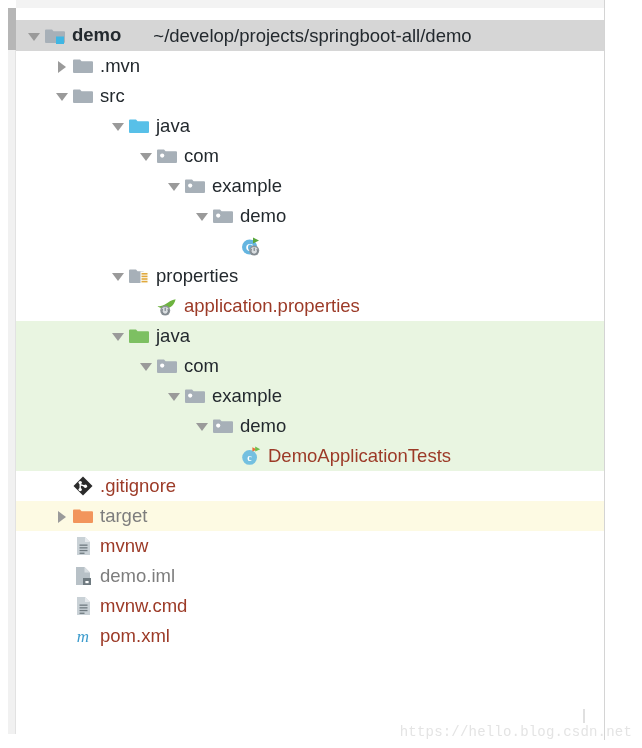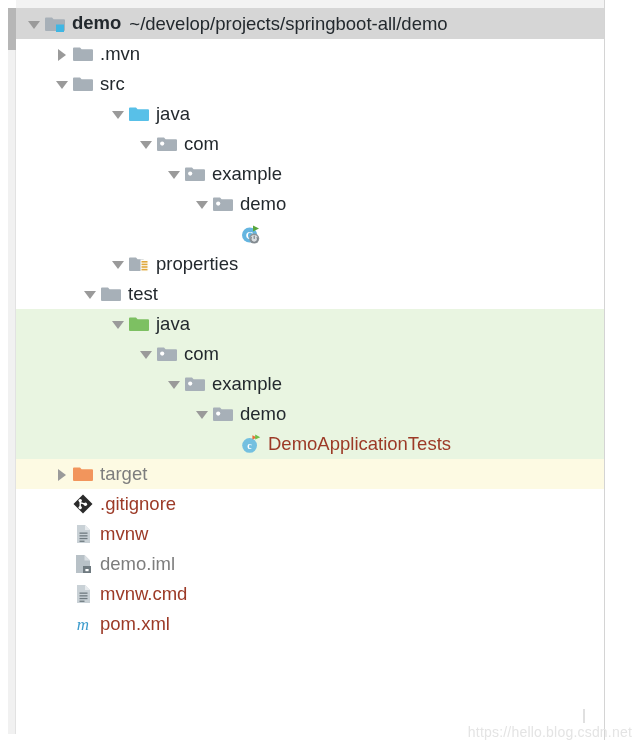--- a/index.html
+++ b/index.html
@@ -42,21 +42,21 @@
   .top-strip {
     position: absolute;
     left: 16px; top: 0;
     width: 588px; height: 8px;
     background: #f3f3f3;
   }
 
   
   .tree {
     position: absolute;
-    left: 16px; top: 8px;
+    left: 16px; top: 20px;
     width: 588px;
   }
   .row {
     position: relative;
     height: 30px;
     display: flex;
     align-items: center;
     white-space: nowrap;
     font-size: 18.5px;
     color: #2b2b2b;
@@ -97,33 +97,33 @@
   .icon svg { display: block; }
 
   .label { line-height: 1; }
   .label.bold { font-weight: bold; }
   .c-dark   { color: #23292e; }
   .c-grey   { color: #7d7d7d; }
   .c-rust   { color: #9c3a27; }
   .c-path   { color: #23292e; font-weight: normal; }
 
   .path {
-    margin-left: 8px;
+    margin-left: 32px;
     font-size: 18.5px;
     color: #23292e;
   }
 
   
   .watermark {
     position: absolute;
     right: 10px; bottom: 8px;
     font-size: 14px;
     color: #e4e4e4;
     letter-spacing: .2px;
-    font-family: Liberation Sans, sans-serif;
+    font-family: Liberation Mono, monospace;
   }
   .wm-caret {
     position: absolute;
     right: 57px; bottom: 25px;
     width: 2px; height: 14px;
     background: #e0e0e0;
   }
 </style>
 </head>
 <body>
@@ -237,28 +237,32 @@
             <rect x="12.5" y="6.5" width="8" height="12" fill="#fdfdfa"></rect>
             <rect x="13.5" y="8" width="6" height="1.6" fill="#e0a93c"></rect>
             <rect x="13.5" y="10.6" width="6" height="1.6" fill="#e0a93c"></rect>
             <rect x="13.5" y="13.2" width="6" height="1.6" fill="#e0a93c"></rect>
             <rect x="13.5" y="15.8" width="6" height="1.6" fill="#e0a93c"></rect>
           </svg>
         </span>
         <span class="label c-dark">properties</span>
       </div>
       <div class="row">
-        <span style="display:inline-block;width:66px;flex:0 0 66px"></span>
-        <span class="twisty expanded"></span>
-        <span class="icon">
-          <svg width="22" height="22" viewBox="0 0 22 22">
-            <path d="M1 5.5a1 1 0 0 1 1-1h6l1.6 1.8H20a1 1 0 0 1 1 1V17a1 1 0 0 1-1 1H2a1 1 0 0 1-1-1z" fill="#a7b0b8"></path>
-          </svg>
-        </span>
-        <span class="label c-dark">test</span>
+        <span style="display:inline-block;width:122px;flex:0 0 122px"></span>
+        <span class="twisty none"></span>
+        <span class="icon">
+          <svg width="22" height="22" viewBox="0 0 22 22">
+            <path d="M19.6 4.2c-1.4 6.8-6.4 9.3-11.2 9.3-3.2 0-5.6-1-6.9-2.4 2.6.6 6.1-.5 8.6-2.3 2.6-1.9 5.4-4 9.5-4.6z" fill="#6db33f"></path>
+            <circle cx="9.2" cy="15.6" r="5" fill="#8d9499"></circle>
+            <circle cx="9.2" cy="15.6" r="3.6" fill="#d9dde0"></circle>
+            <rect x="8.6" y="12.6" width="1.2" height="3.4" rx=".5" fill="#7e868c"></rect>
+            <path d="M6.6 14.2a3.2 3.2 0 1 0 5.2 0" stroke="#7e868c" stroke-width="1.2" fill="none"></path>
+          </svg>
+        </span>
+        <span class="label c-rust">application.properties</span>
       </div>
       <div class="row bg-green">
         <span style="display:inline-block;width:94px;flex:0 0 94px"></span>
         <span class="twisty expanded"></span>
         <span class="icon">
           <svg width="22" height="22" viewBox="0 0 22 22">
             <path d="M1 5.5a1 1 0 0 1 1-1h6l1.6 1.8H20a1 1 0 0 1 1 1V17a1 1 0 0 1-1 1H2a1 1 0 0 1-1-1z" fill="#7dc062"></path>
           </svg>
         </span>
         <span class="label c-dark">java</span>
@@ -301,44 +305,44 @@
         <span class="twisty none"></span>
         <span class="icon">
           <svg width="22" height="22" viewBox="0 0 22 22">
             <circle cx="9.6" cy="12.4" r="7.4" fill="#74c0e0"></circle>
             <text x="9.6" y="16.3" font-family="Liberation Serif, serif" font-size="10" font-weight="bold" fill="#ffffff" text-anchor="middle">c</text>
             <path d="M12.4 2.2l4.6 2.2-4.6 2.2z" fill="#e8703a"></path>
             <path d="M15.2 1.6l5 2.6-5 2.2z" fill="#6fbf4a"></path>
           </svg>
         </span>
         <span class="label c-rust">DemoApplicationTests</span>
-      </div>
-      <div class="row bg-yellow">
-        <span style="display:inline-block;width:38px;flex:0 0 38px"></span>
-        <span class="twisty collapsed"></span>
-        <span class="icon">
-          <svg width="22" height="22" viewBox="0 0 22 22">
-            <path d="M1 5.5a1 1 0 0 1 1-1h6l1.6 1.8H20a1 1 0 0 1 1 1V17a1 1 0 0 1-1 1H2a1 1 0 0 1-1-1z" fill="#f2955c"></path>
-          </svg>
-        </span>
-        <span class="label c-grey">target</span>
       </div>
       <div class="row">
         <span style="display:inline-block;width:38px;flex:0 0 38px"></span>
         <span class="twisty none"></span>
         <span class="icon">
           <svg width="22" height="22" viewBox="0 0 22 22">
             <path d="M11 1.5l9.5 9.5L11 20.5 1.5 11z" fill="#2b2b2b"></path>
             <circle cx="8.2" cy="7.6" r="1.7" fill="#ffffff"></circle>
             <circle cx="13.4" cy="11.3" r="1.7" fill="#ffffff"></circle>
             <circle cx="8.2" cy="14.6" r="1.7" fill="#ffffff"></circle>
             <path d="M8.2 7.6v7M8.4 9.8l4.8 1.3" stroke="#ffffff" stroke-width="1.4" fill="none"></path>
           </svg>
         </span>
         <span class="label c-rust">.gitignore</span>
+      </div>
+      <div class="row bg-yellow">
+        <span style="display:inline-block;width:38px;flex:0 0 38px"></span>
+        <span class="twisty collapsed"></span>
+        <span class="icon">
+          <svg width="22" height="22" viewBox="0 0 22 22">
+            <path d="M1 5.5a1 1 0 0 1 1-1h6l1.6 1.8H20a1 1 0 0 1 1 1V17a1 1 0 0 1-1 1H2a1 1 0 0 1-1-1z" fill="#f2955c"></path>
+          </svg>
+        </span>
+        <span class="label c-grey">target</span>
       </div>
       <div class="row">
         <span style="display:inline-block;width:38px;flex:0 0 38px"></span>
         <span class="twisty none"></span>
         <span class="icon">
           <svg width="22" height="22" viewBox="0 0 22 22">
             <path d="M5 2h8l5 5v13H5z" fill="#c9d1d6"></path>
             <path d="M13 2l5 5h-5z" fill="#e6eaed"></path>
             <rect x="7.5" y="9.5" width="8" height="1.3" fill="#6f7a80"></rect>
             <rect x="7.5" y="12.2" width="8" height="1.3" fill="#6f7a80"></rect>

